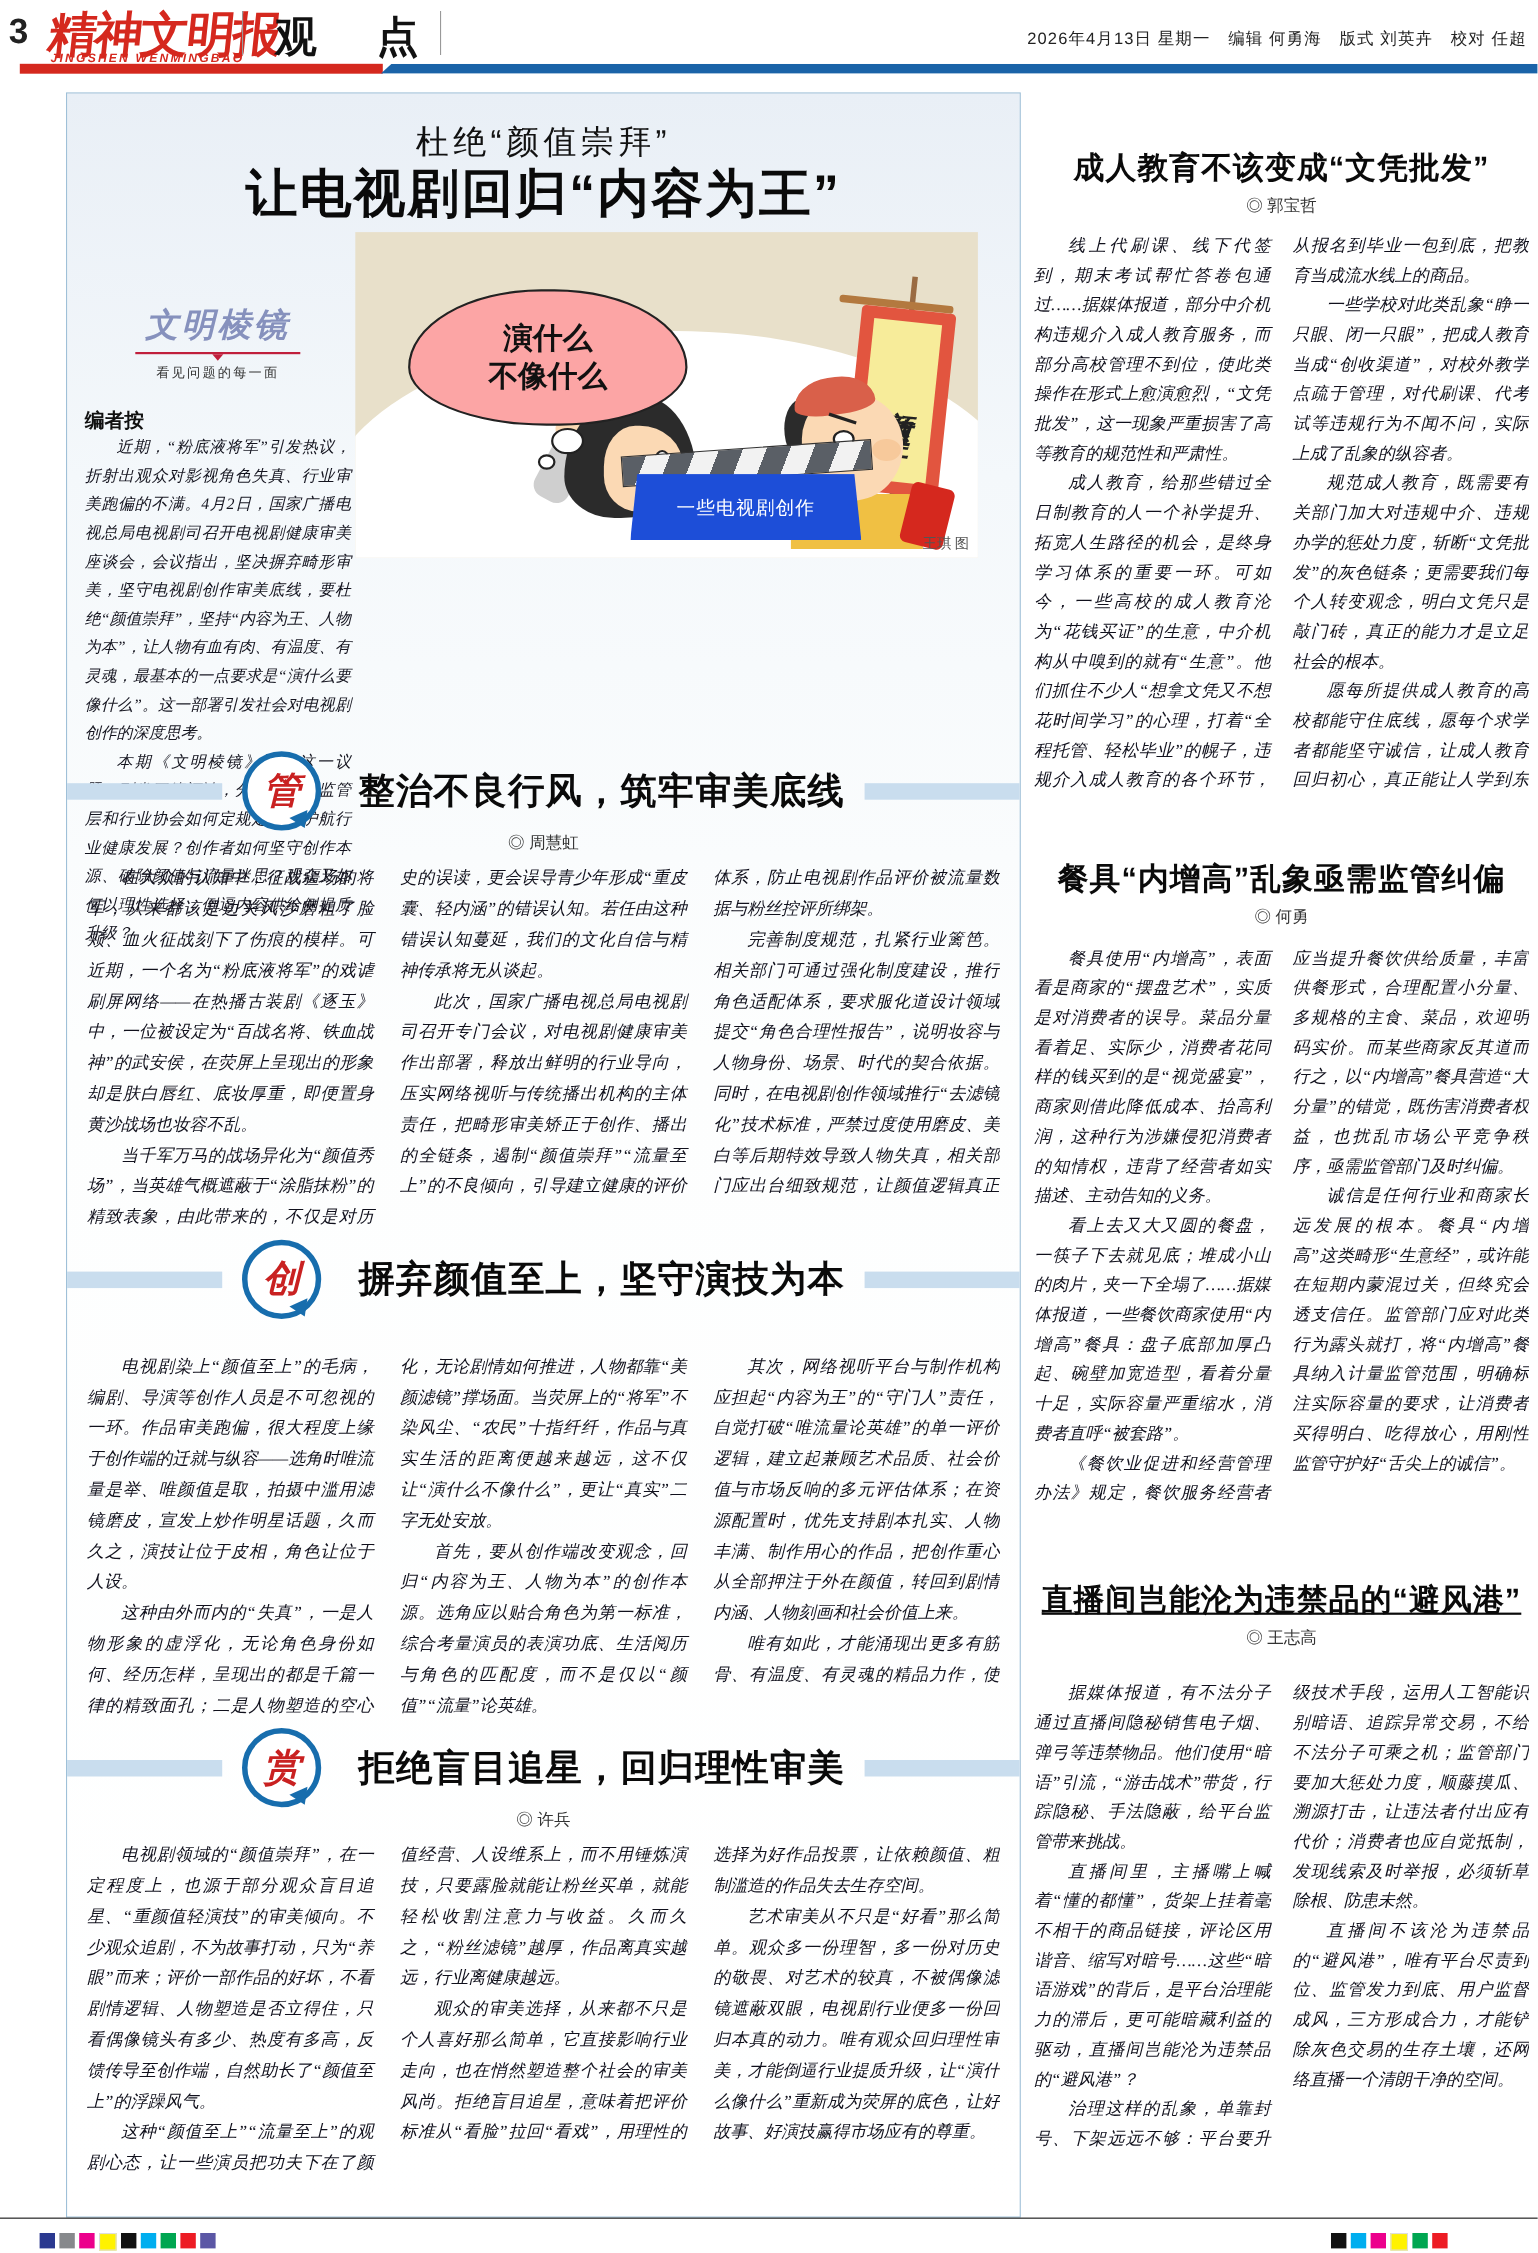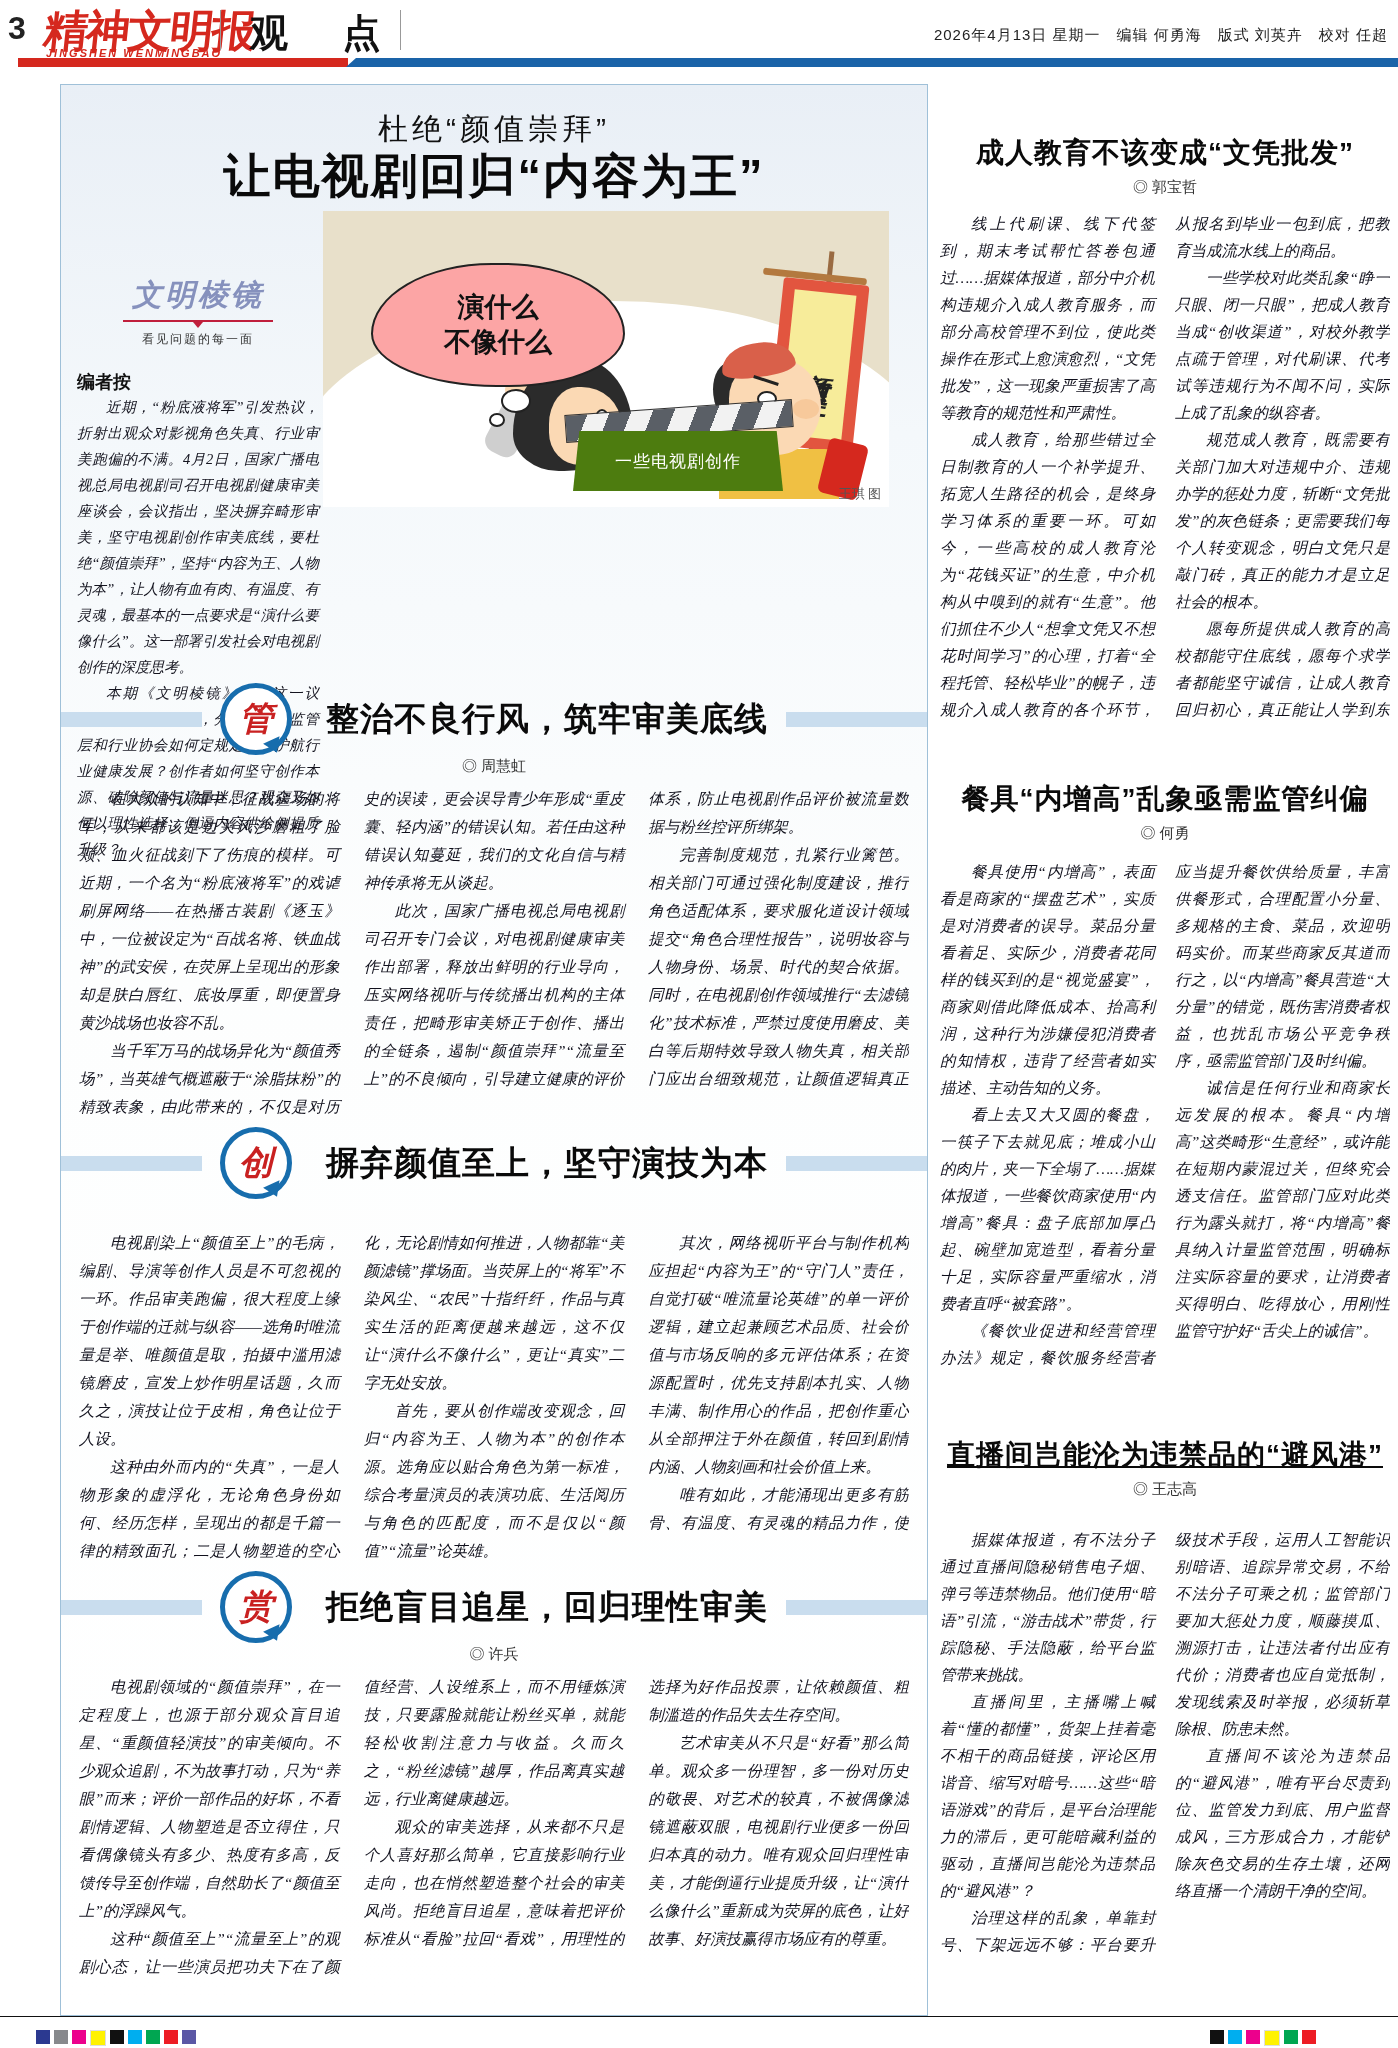--- a/index.html
+++ b/index.html
@@ -32,21 +32,21 @@
   .thought{position:absolute;left:48px;top:52px;width:250px;height:120px;background:#fca5a5;border:2px solid #222;border-radius:50% 50% 48% 52%/60% 60% 45% 45%;display:flex;align-items:center;justify-content:center;text-align:center;font-size:27px;font-weight:bold;color:#111;font-family:"Liberation Serif",serif;white-space:pre-line;line-height:1.3;}
   .tb1{position:absolute;left:178px;top:178px;width:26px;height:20px;background:#fff;border:2px solid #222;border-radius:50%;}
   .tb2{position:absolute;left:166px;top:202px;width:12px;height:10px;background:#fff;border:2px solid #222;border-radius:50%;}
   .banner{position:absolute;right:28px;top:70px;width:86px;height:168px;background:#e2553f;transform:rotate(6deg);border-radius:4px;display:flex;align-items:center;justify-content:center;}
   .banner-in{width:62px;height:146px;background:#f7ec9a;display:flex;align-items:center;justify-content:center;}
   .banner-txt{writing-mode:vertical-rl;font-size:26px;font-weight:bold;color:#222;font-family:"Liberation Serif",serif;font-style:italic;letter-spacing:6px;}
   .pole{position:absolute;right:66px;top:40px;width:5px;height:220px;background:#9a6b42;transform:rotate(6deg);}
   .crossbar{position:absolute;right:22px;top:62px;width:104px;height:7px;background:#b3793f;transform:rotate(6deg);border-radius:3px;}
   .clap{position:absolute;left:250px;top:196px;width:210px;height:86px;}
   .clap-top{position:absolute;left:-8px;top:0;width:226px;height:26px;background:repeating-linear-gradient(115deg,#5a5f66 0 20px,#f2f2f2 20px 40px);transform:rotate(-4deg);border:1px solid #333;}
-  .clap-body{position:absolute;left:0;top:24px;width:210px;height:60px;background:#4d7c0f;clip-path:polygon(3% 0,97% 0,100% 100%,0 100%);display:flex;align-items:center;justify-content:center;}
+  .clap-body{position:absolute;left:0;top:24px;width:210px;height:60px;background:#1d4ed8;clip-path:polygon(3% 0,97% 0,100% 100%,0 100%);display:flex;align-items:center;justify-content:center;}
   .clap-txt{color:#fff;font-size:17px;letter-spacing:1px;font-family:"Liberation Serif",serif;}
   .credit{position:absolute;right:8px;bottom:4px;font-size:13px;color:#555;font-family:"Liberation Serif",serif;}
   
   .woman-hair{position:absolute;left:190px;top:148px;width:120px;height:112px;background:#2b2b2b;border-radius:54% 46% 60% 40%/70% 70% 35% 35%;}
   .woman-face{position:absolute;left:226px;top:176px;width:72px;height:78px;background:#fbd9b4;border-radius:42% 58% 55% 45%/50% 50% 56% 44%;}
   .woman-eye{position:absolute;left:272px;top:198px;width:10px;height:14px;background:#fff;border:2px solid #222;border-radius:50%;}
   .woman-arm{position:absolute;left:170px;top:186px;width:34px;height:60px;background:#cfcfcf;border-radius:12px;transform:rotate(28deg);}
   .woman-hand{position:absolute;left:182px;top:168px;width:26px;height:22px;background:#fbd9b4;border-radius:50%;}
   .man-beret{position:absolute;left:398px;top:132px;width:74px;height:34px;background:#d9604a;border-radius:50% 50% 45% 45%/80% 80% 30% 30%;transform:rotate(-8deg);}
   .man-hair{position:absolute;left:390px;top:152px;width:34px;height:58px;background:#2b2b2b;border-radius:50% 30% 30% 60%;}

